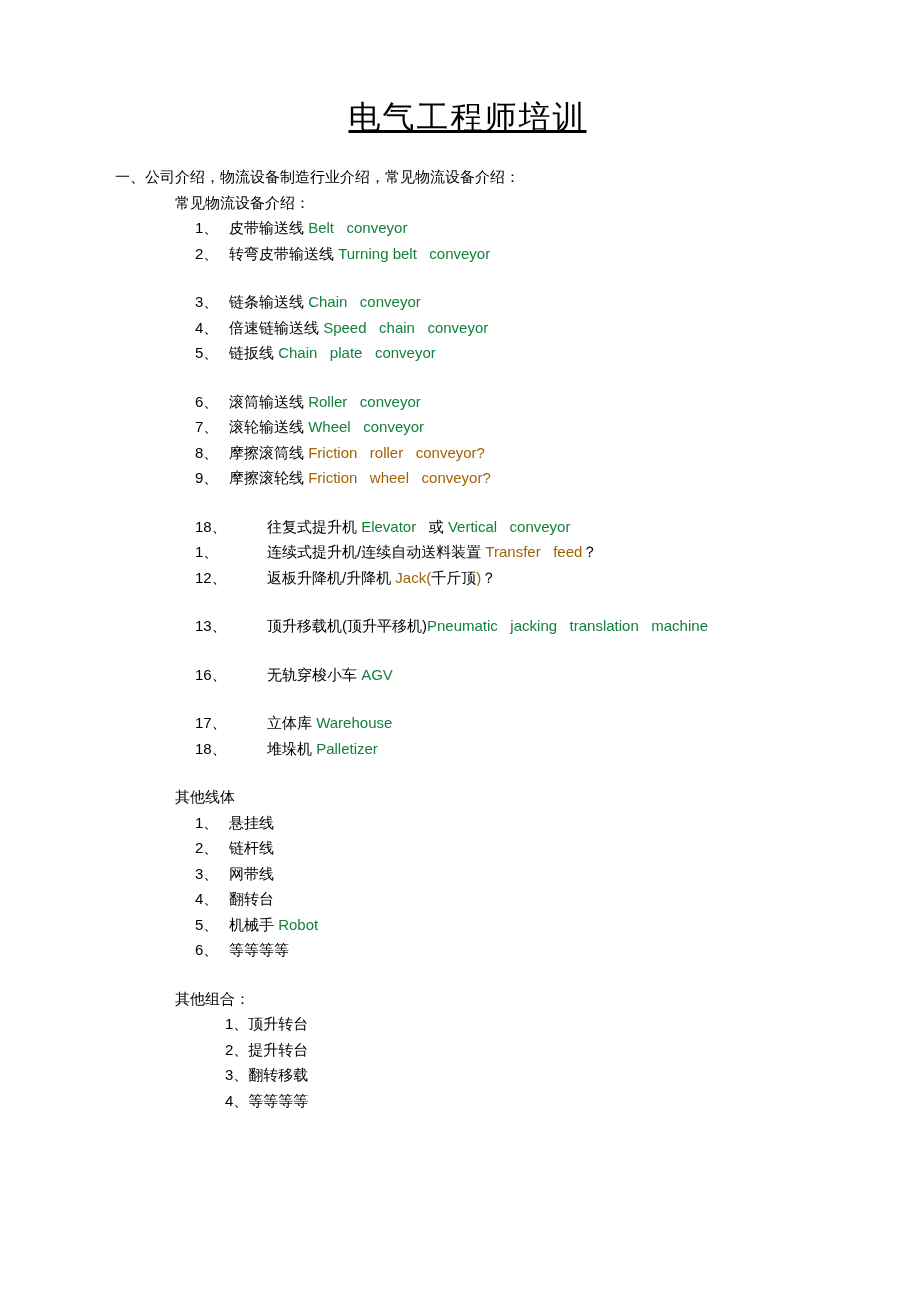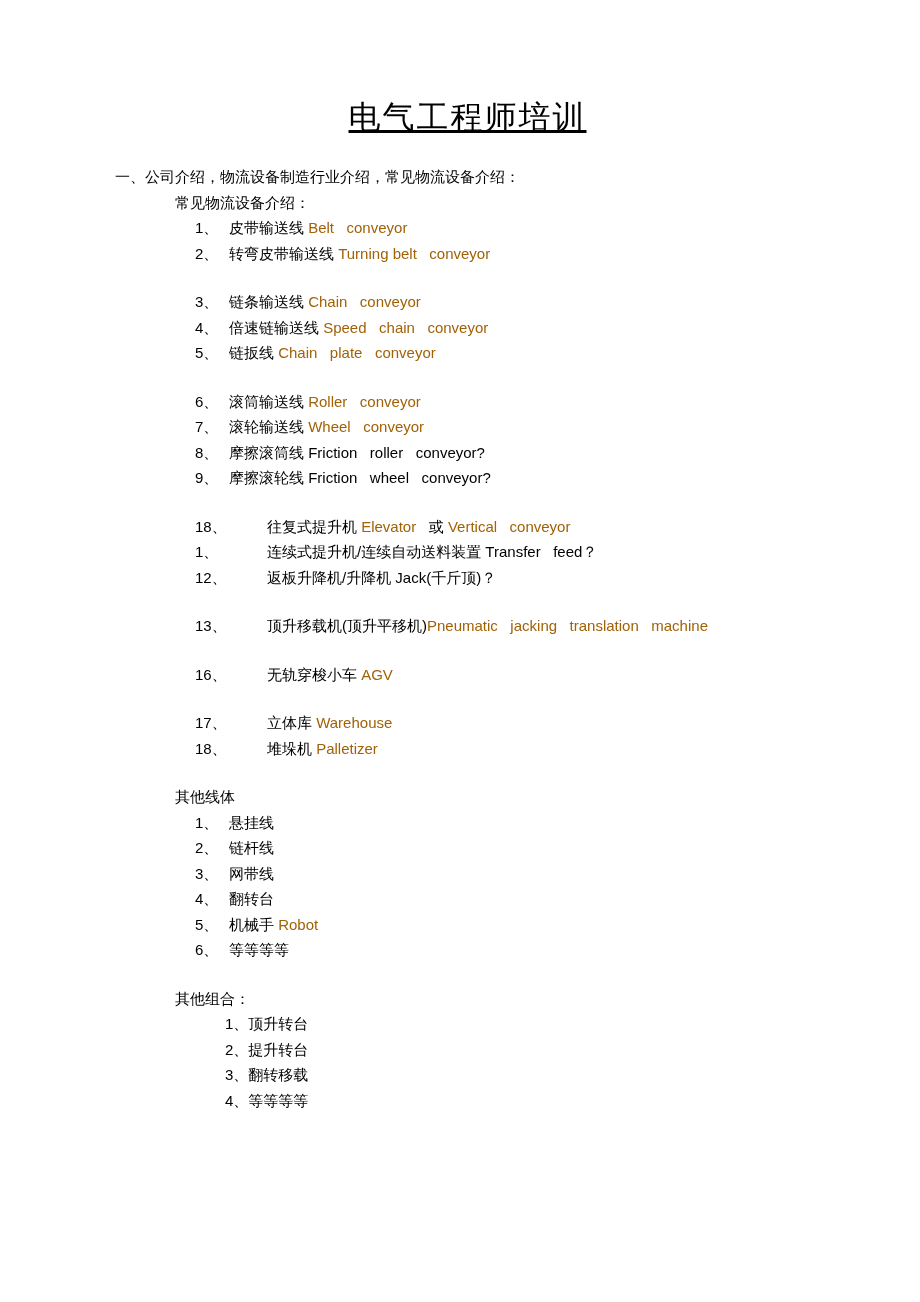--- a/index.html
+++ b/index.html
@@ -37,22 +37,22 @@
     margin-left: 20px;
     display: flex;
   }
   .list .num {
     min-width: 34px;
   }
   .list .row.wide .num {
     min-width: 72px;
   }
   .label { white-space: pre; }
-  .blue { color: #a16207; }
-  .red  { color: #000000; }
+  .blue { color: #15803d; }
+  .red  { color: #a16207; }
   .gap { height: 23px; }
   .other-list .row { margin-left: 20px; display:flex; }
   .combo-list { margin-left: 90px; }
   .combo-list .row { margin-left: 20px; display:flex; }
 </style>
 </head>
 <body>
 
 <h1>电气工程师培训</h1>
 

